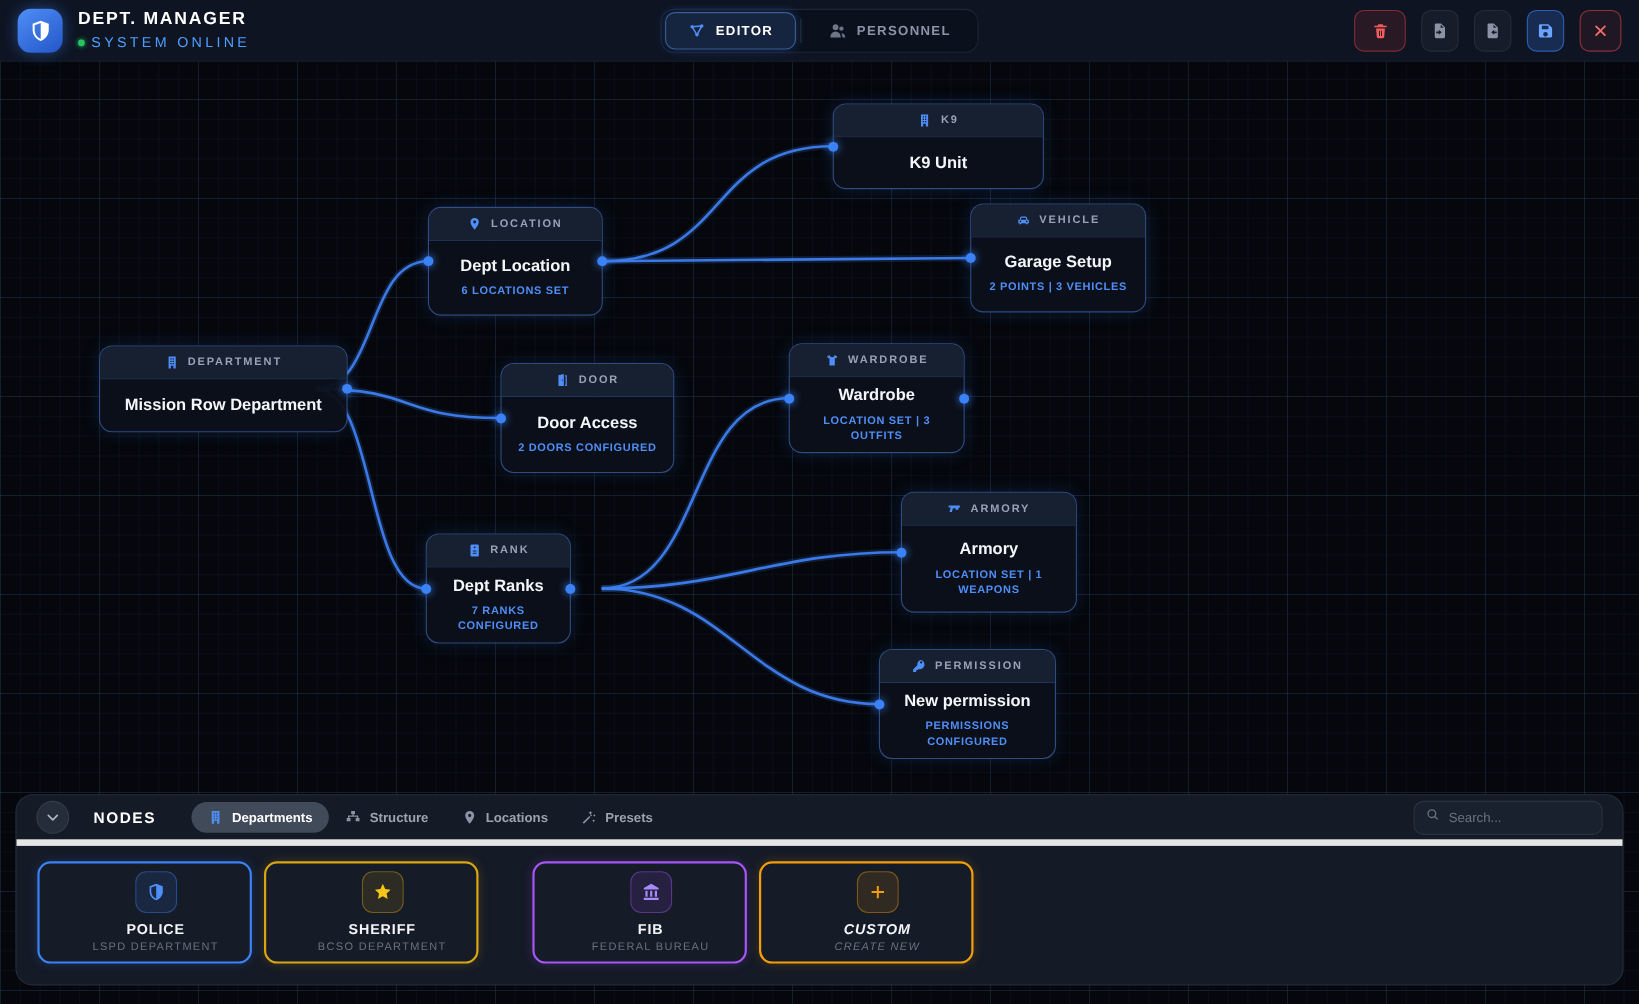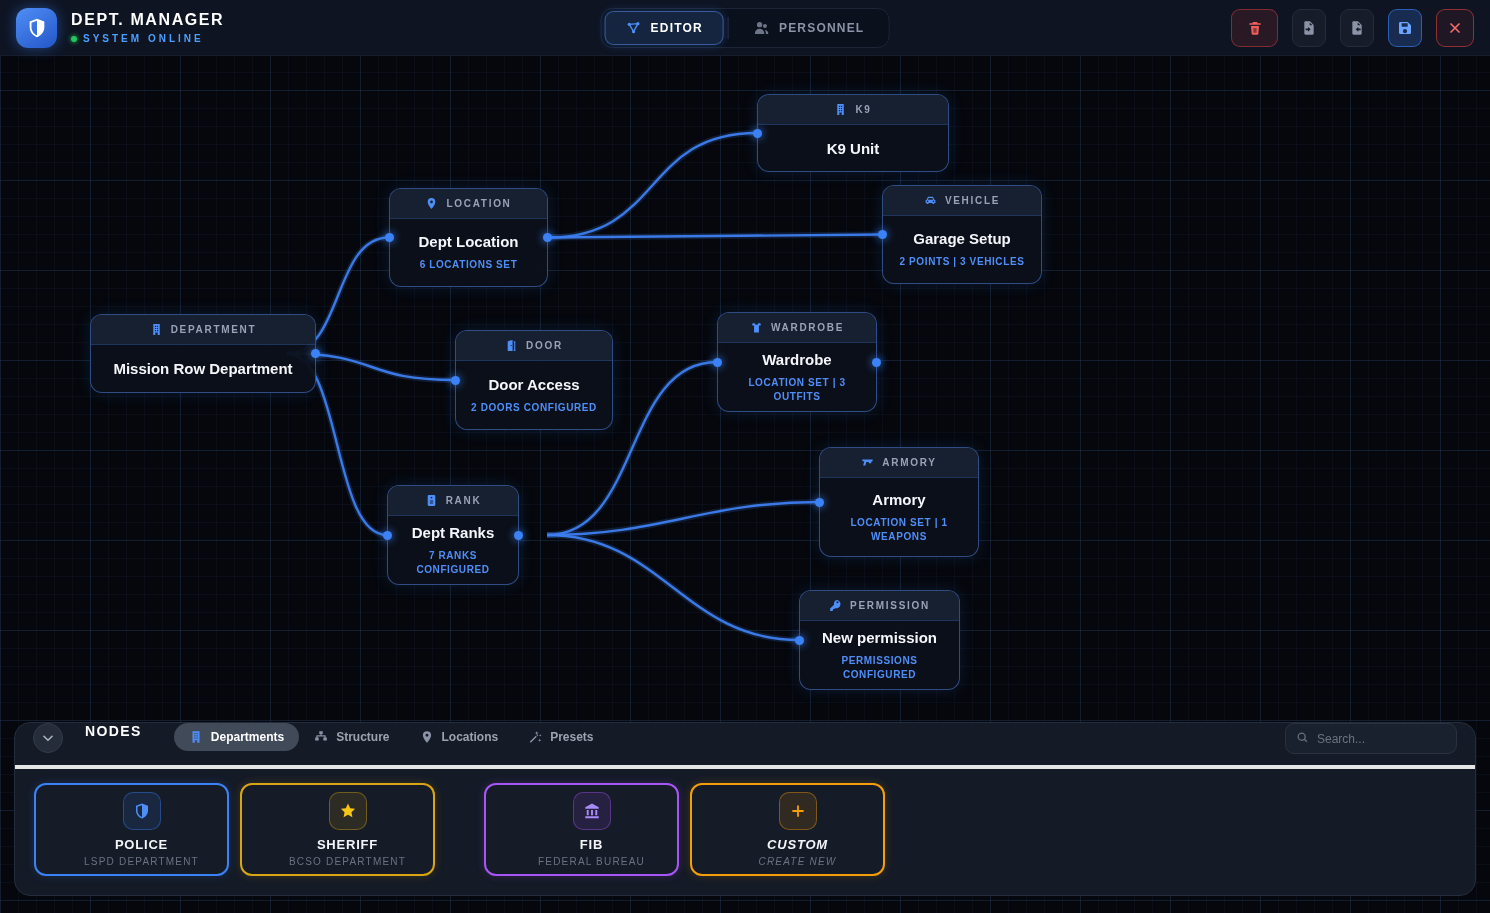--- a/index.html
+++ b/index.html
@@ -23,21 +23,21 @@
 
   
   #header{position:absolute;top:0;left:0;right:0;height:56px;background:var(--header);
     border-bottom:1px solid #151d2e;display:flex;align-items:center;padding:0 16px;z-index:10;}
   .logo{width:41px;height:40px;border-radius:12px;background:linear-gradient(145deg,#4f8ef7,#2356c7);
     display:flex;align-items:center;justify-content:center;color:#fff;box-shadow:0 0 14px rgba(59,130,246,.45);}
   .brand{margin-left:14px;}
   .brand-title{color:#fff;font-size:16px;font-weight:bold;letter-spacing:1.6px;}
   .brand-status{display:flex;align-items:center;gap:6px;margin-top:4px;}
   .dot{width:6px;height:6px;border-radius:50%;background:var(--success);box-shadow:0 0 5px var(--success);}
-  .status-text{color:#4d9fff;font-size:10px;font-weight:bold;letter-spacing:3px;}
+  .status-text{color:#4d9fff;font-size:13px;font-weight:normal;letter-spacing:3px;}
   .mode-tabs{position:absolute;left:50%;top:8px;transform:translateX(-50%);height:40px;
     background:#0a101c;border:1px solid #1c2535;border-radius:12px;display:flex;align-items:center;padding:3px;gap:2px;}
   .mode-tab{display:flex;align-items:center;gap:9px;padding:0 20px;height:34px;border-radius:9px;
     font-size:12px;font-weight:bold;letter-spacing:1.2px;color:var(--muted);cursor:pointer;border:1px solid transparent;}
   .mode-tab.active{background:#16253f;border-color:rgba(86,138,228,.55);color:#fff;box-shadow:0 0 10px rgba(59,130,246,.3);}
   .mode-tab.active .ic{color:var(--accent-bright);}
   .mode-tab .ic{color:#6d7588;display:flex;}
   .mode-sep{width:1px;height:22px;background:#27303f;margin:0 2px;}
   #actions{margin-left:auto;display:flex;align-items:center;gap:14px;}
   .act{height:38px;border-radius:9px;display:flex;align-items:center;justify-content:center;cursor:pointer;border:1px solid transparent;}
@@ -56,21 +56,21 @@
   .node-body{flex:1;display:flex;flex-direction:column;align-items:center;justify-content:center;padding:6px 14px;text-align:center;}
   .node-title{color:#f4f6fa;font-size:15px;font-weight:bold;}
   .node-sub{margin-top:8px;color:#4f8ef7;font-size:10px;font-weight:bold;letter-spacing:.6px;text-transform:uppercase;line-height:1.4;}
   .port{position:absolute;width:9px;height:9px;border-radius:50%;background:var(--accent);
     box-shadow:0 0 8px rgba(59,130,246,.95);top:50%;margin-top:-4.5px;z-index:3;cursor:crosshair;}
   .port.left{left:-5px;} .port.right{right:-5px;}
 
   
   #panel{position:absolute;left:14px;right:14px;top:722px;height:174px;background:var(--panel);
     border:1px solid var(--panel-border);border-radius:16px;z-index:5;display:flex;flex-direction:column;}
-  .panel-head{height:46px;display:flex;align-items:flex-start;padding:0 18px;gap:14px;border-bottom:4px solid #e5e5e5;}
+  .panel-head{height:46px;display:flex;align-items:center;padding:0 18px;gap:14px;border-bottom:6px solid #e5e5e5;}
   .collapse-btn{width:30px;height:30px;border-radius:50%;background:#252c3a;border:1px solid #333b4c;
     color:#aeb6c6;display:flex;align-items:center;justify-content:center;cursor:pointer;}
   .panel-title{color:#fff;font-size:14px;font-weight:bold;letter-spacing:1.4px;margin:0 18px 0 8px;}
   .panel-tabs{display:flex;align-items:center;gap:0;}
   .ptab{display:flex;align-items:center;gap:8px;padding:7px 15px;border-radius:17px;font-size:12px;
     font-weight:bold;color:#9ca3af;cursor:pointer;}
   .ptab .ic{color:#8b93a7;display:flex;}
   .ptab.active{background:#414a59;color:#fff;}
   .ptab.active .ic{color:var(--accent-bright);}
   .search{margin-left:auto;width:172px;height:31px;background:#1a212e;border:1px solid #2a3240;border-radius:9px;

